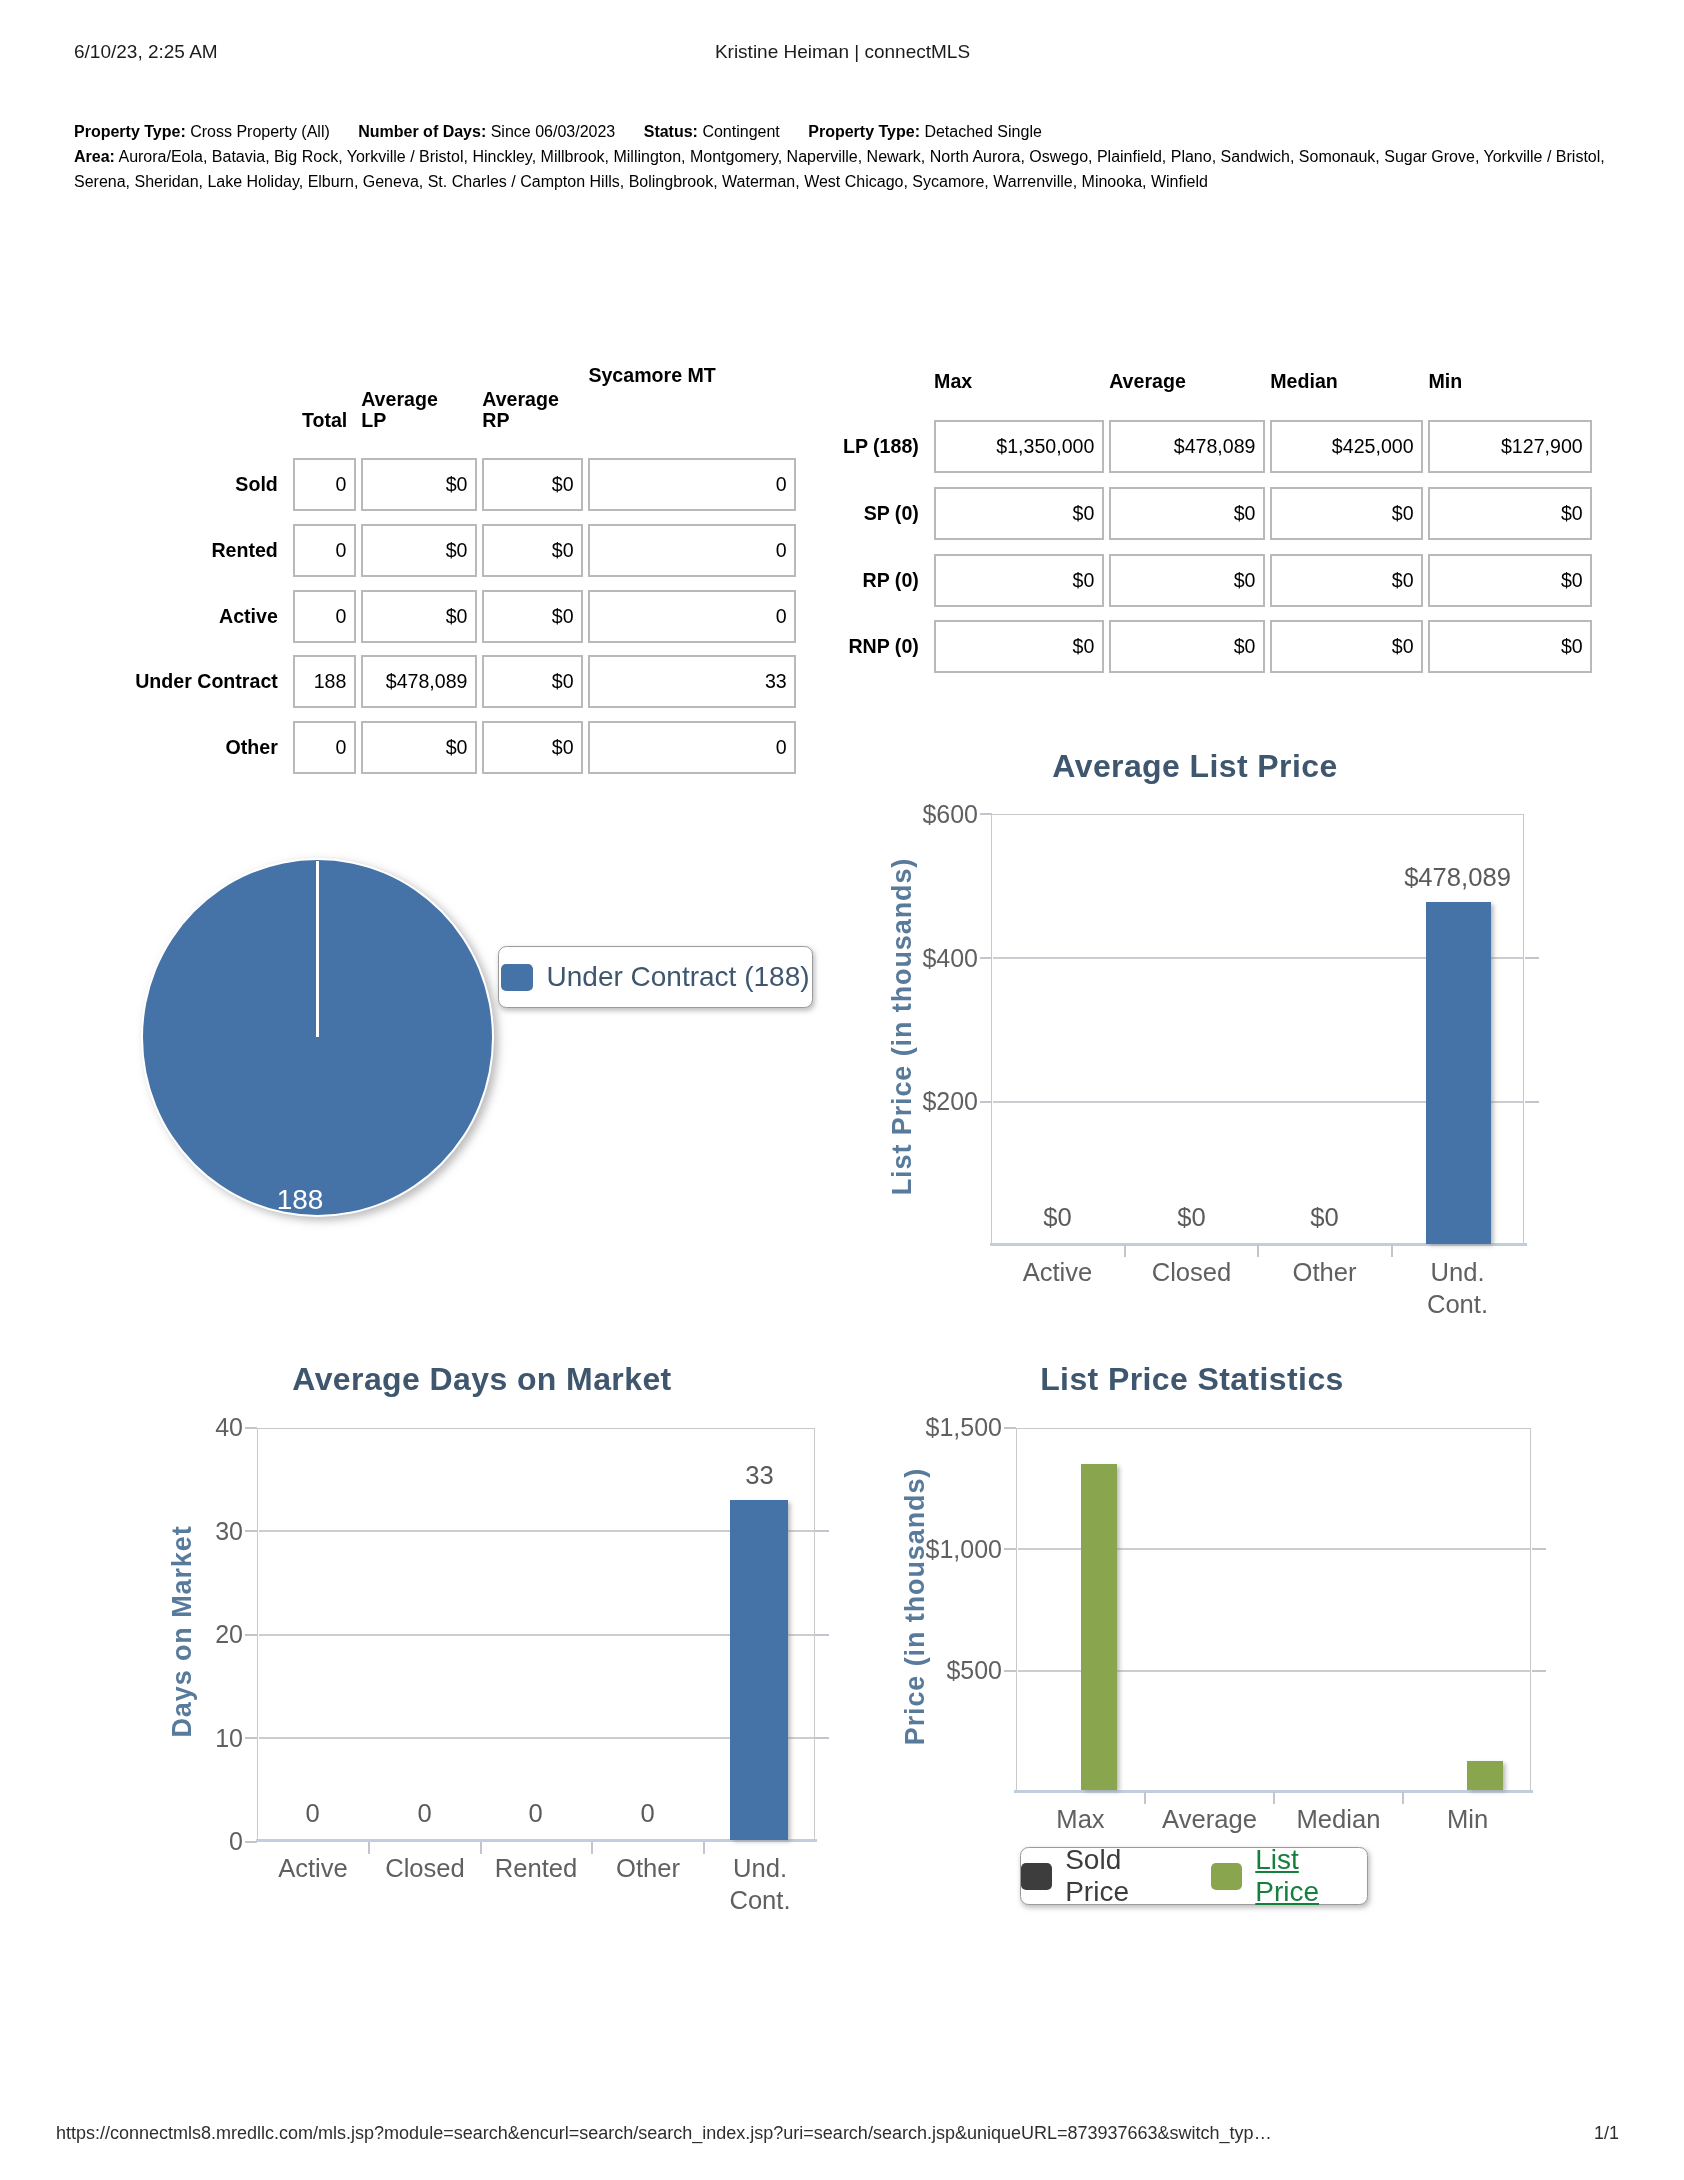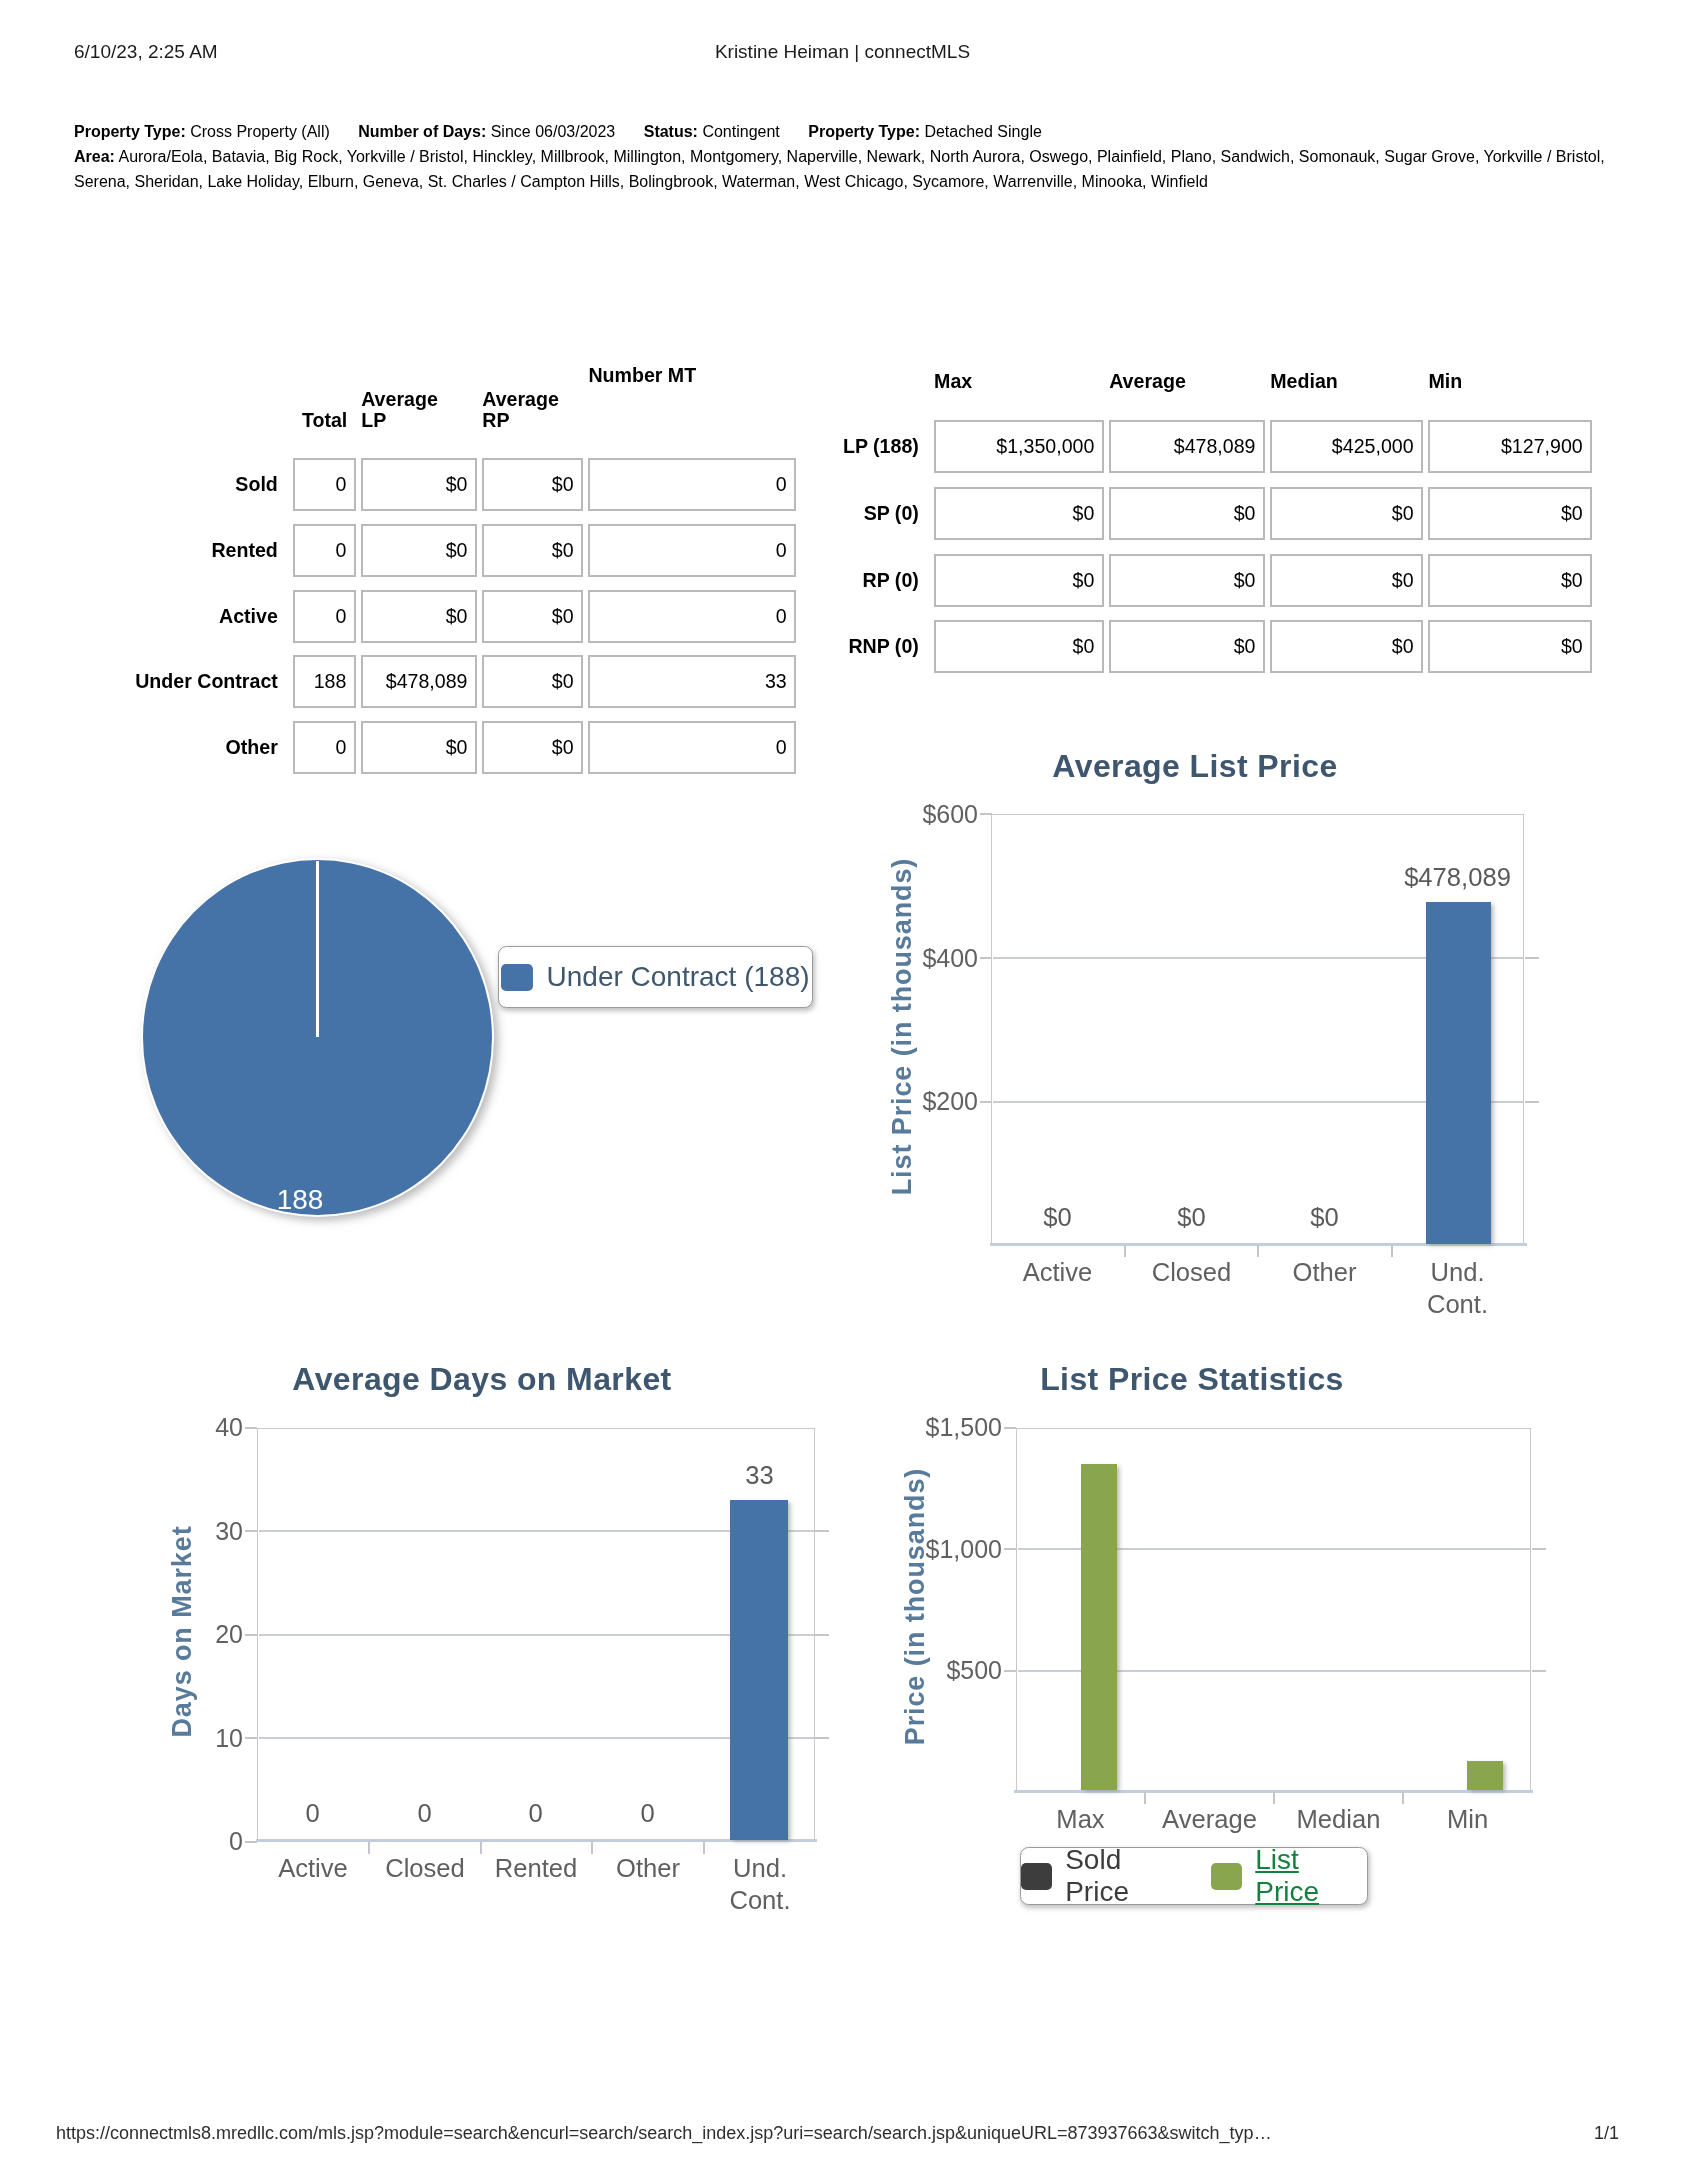--- a/index.html
+++ b/index.html
@@ -62,21 +62,21 @@
   <div class="vtable" id="status-table">
       <div style="height: 66px; margin-bottom: 27px;"></div>
       <div class="th" style="height: 66px; margin-bottom: 27px; display: flex; align-items: flex-end;">
         <div style="width: 100%; text-align: center;">Total</div>
       </div>
       <div class="th wrap" style="height: 66px; margin-bottom: 27px; display: flex; align-items: flex-end;"><div style="width: 100%; text-align: left; white-space: pre-line;">Average
 LP</div></div>
       <div class="th wrap" style="height: 66px; margin-bottom: 27px; display: flex; align-items: flex-end;"><div style="width: 100%; text-align: left; white-space: pre-line;">Average
 RP</div></div>
       <div class="th" style="height: 66px; margin-bottom: 27px; display: flex; align-items: flex-start;">
-        <div style="width: 100%; text-align: left;">Number MT</div>
+        <div style="width: 100%; text-align: left;">Sycamore MT</div>
       </div>
       <div class="rowlabel" style="height: 53px; margin-bottom: 12.8px;">Sold</div>
       <div class="cellbox" style="height: 53px; margin-bottom: 12.8px;">0</div>
       <div class="cellbox" style="height: 53px; margin-bottom: 12.8px;">$0</div>
       <div class="cellbox" style="height: 53px; margin-bottom: 12.8px;">$0</div>
       <div class="cellbox" style="height: 53px; margin-bottom: 12.8px;">0</div>
       <div class="rowlabel" style="height: 53px; margin-bottom: 12.8px;">Rented</div>
       <div class="cellbox" style="height: 53px; margin-bottom: 12.8px;">0</div>
       <div class="cellbox" style="height: 53px; margin-bottom: 12.8px;">$0</div>
       <div class="cellbox" style="height: 53px; margin-bottom: 12.8px;">$0</div>

